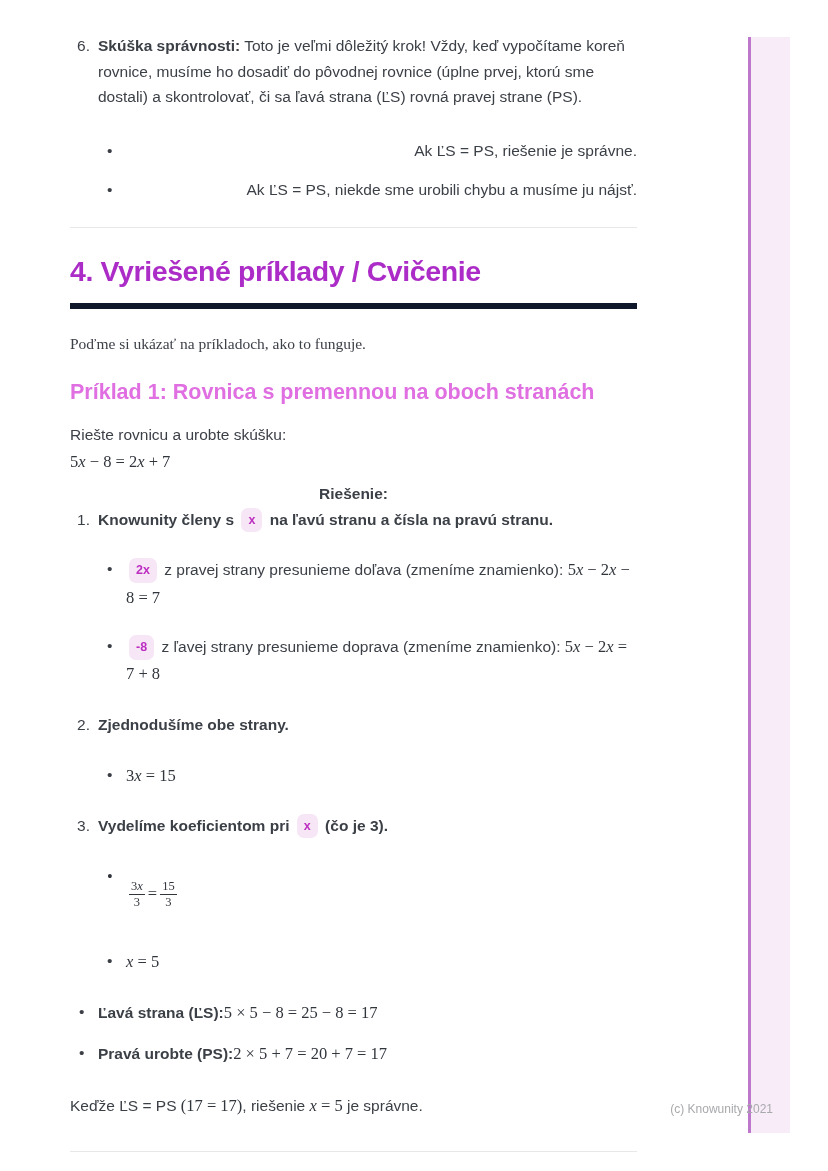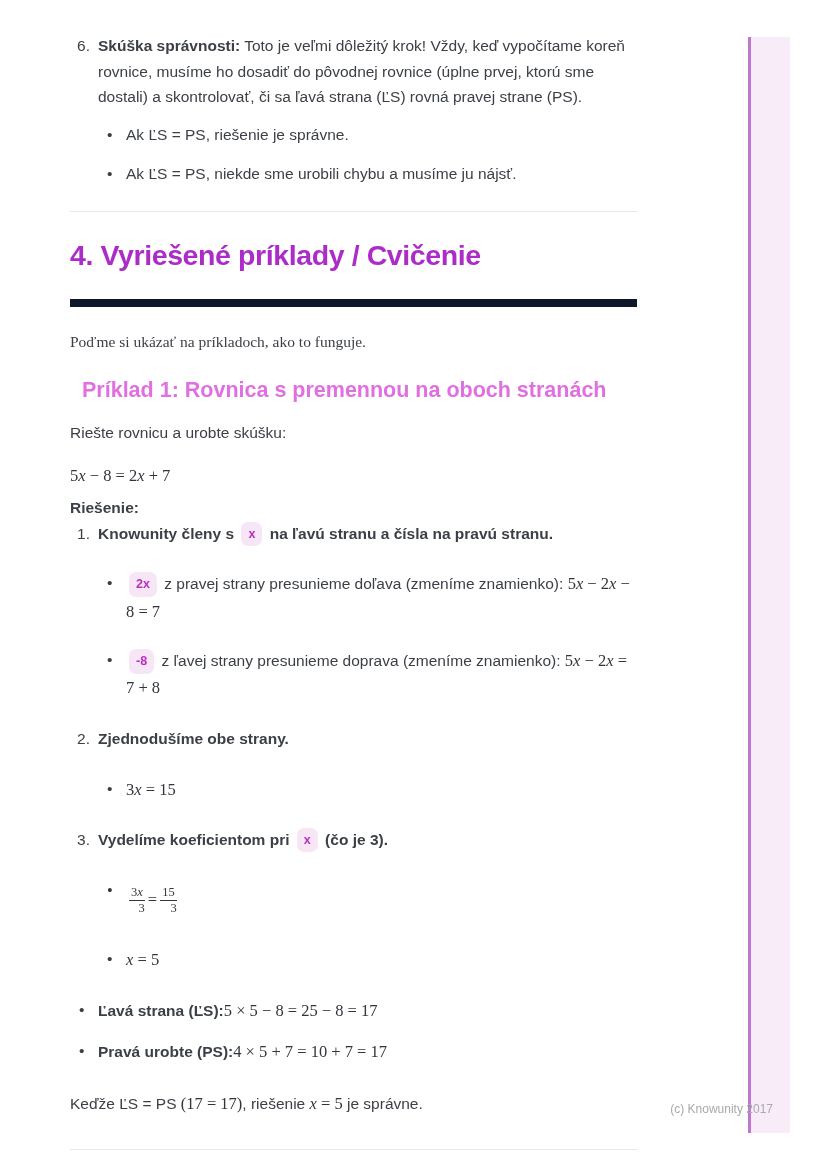--- a/index.html
+++ b/index.html
@@ -1,59 +1,59 @@
 <!DOCTYPE html>
 <html><head>
 <meta charset="utf-8">
 <style>
   html,body{margin:0;padding:0;}
   body{
     width:828px;height:1171px;background:#ffffff;position:relative;overflow:hidden;
     font-family:"Liberation Sans","DejaVu Sans",sans-serif;color:#3b3f46;
   }
   .content{position:absolute;left:70px;top:33px;width:567px;font-size:15.5px;line-height:1.66;}
-  .b{font-weight:700;}
+  .b{font-weight:700;text-align:center;}
   p{margin:0;}
   .mt-p{margin-top:22px;font-family:Liberation Serif, serif;}
   .math{font-family:"Liberation Serif","DejaVu Serif",serif;font-size:16.5px;color:#31353c;}
   .math i{font-style:italic;}
   hr.div{border:none;border-top:1px solid #e8e8ea;margin:18px 0 0;}
   h1{
     font-size:28.5px;line-height:1.25;color:#ac2cc7;font-weight:700;letter-spacing:-0.4px;
-    margin:26px 0 0;padding-bottom:26px;border-bottom:8px solid #0f172a;
+    margin:26px 0 0;padding-bottom:14px;border-bottom:6px solid #0f172a;
   }
-  h2{font-size:21.5px;line-height:1.25;color:#e06fe2;font-weight:700;margin:22px 12px 16px;}
+  h2{font-size:21.5px;line-height:1.25;color:#e06fe2;font-weight:700;margin:22px 0 16px;}
   ol.plain,ul.plain{list-style:none;margin:0;padding:0;}
   .oli{position:relative;padding-left:28px;margin-bottom:24px;}
   .oli>.num{position:absolute;left:0;width:20px;text-align:right;}
   .uli{position:relative;padding-left:28px;}
   .uli::before{content:"\2022";position:absolute;left:9px;}
-  ul.level1{margin-top:12px;}
+  ul.level1{margin-top:28px;text-align:right;}
   ul.level1 .uli{margin-bottom:13px;}
   ul.sub{margin-top:24px;}
   ul.sub .uli{margin-bottom:22px;}
   ul.checklist{margin:24px 0;}
   ul.checklist .uli{margin-bottom:14px;}
   .badge{
     display:inline-block;background:#f7e6f6;color:#bc2fc1;font-weight:700;font-size:12.5px;
     line-height:1;padding:6px 7px;border-radius:7px;margin:0 3px;vertical-align:1px;
   }
-  .frac{display:inline-block;text-align:right;vertical-align:-7px;font-size:12.5px;line-height:1.2;margin:8px 3px;}
+  .frac{display:inline-block;text-align:center;vertical-align:-7px;font-size:12.5px;line-height:1.2;margin:16px 3px;}
   .frac .fnum{display:block;border-bottom:1px solid #31353c;padding:0 2px;}
   .frac .fden{display:block;}
-  .eqline{margin-top:16px;margin-bottom:6px;}
+  .eqline{margin-bottom:6px;}
   .sol-list{margin-top:26px;}
   .edge-strip{position:absolute;left:748px;top:37px;width:39px;height:1096px;background:#f9ecf9;border-left:3px solid #bd78cc;}
   .watermark{position:absolute;right:55px;top:1102px;font-size:12px;color:#a7a9ac;z-index:3;}
 </style>
 </head>
 <body>
 
 <div class="edge-strip"></div>
-<div class="watermark">(c) Knowunity 2017</div>
+<div class="watermark">(c) Knowunity 2021</div>
 
 <main class="content">
 
   <ol class="plain">
     <li class="oli">
       <span class="num">6.</span><span class="b">Skúška správnosti:</span><span> Toto je veľmi dôležitý krok! Vždy, keď vypočítame koreň rovnice, musíme ho dosadiť do pôvodnej rovnice (úplne prvej, ktorú sme dostali) a skontrolovať, či sa ľavá strana (ĽS) rovná pravej strane (PS).</span>
       <ul class="plain level1">
         <li class="uli"><span>Ak ĽS = PS, riešenie je správne.</span></li>
         <li class="uli"><span>Ak ĽS = PS, niekde sme urobili chybu a musíme ju nájsť.</span></li>
       </ul>
@@ -117,20 +117,20 @@
         <li class="uli">
           <span class="math"><i>x</i> = 5</span>
         </li>
       </ul>
     </li>
   </ol>
 
 
   <ul class="plain checklist">
     <li class="uli"><span class="b">Ľavá strana (ĽS):</span><span class="math">5 × 5 − 8 = 25 − 8 = 17</span></li>
-    <li class="uli"><span class="b">Pravá urobte (PS):</span><span class="math">4 × 5 + 7 = 10 + 7 = 17</span></li>
+    <li class="uli"><span class="b">Pravá urobte (PS):</span><span class="math">2 × 5 + 7 = 20 + 7 = 17</span></li>
   </ul>
 
   <p><span>Keďže ĽS = PS </span><span class="math">(17 = 17)</span><span>, riešenie </span><span class="math"><i>x</i> = 5</span><span> je správne.</span></p>
 
   <hr class="div" style="margin-top:32px;">
 
 </main>
 
 </body></html>

